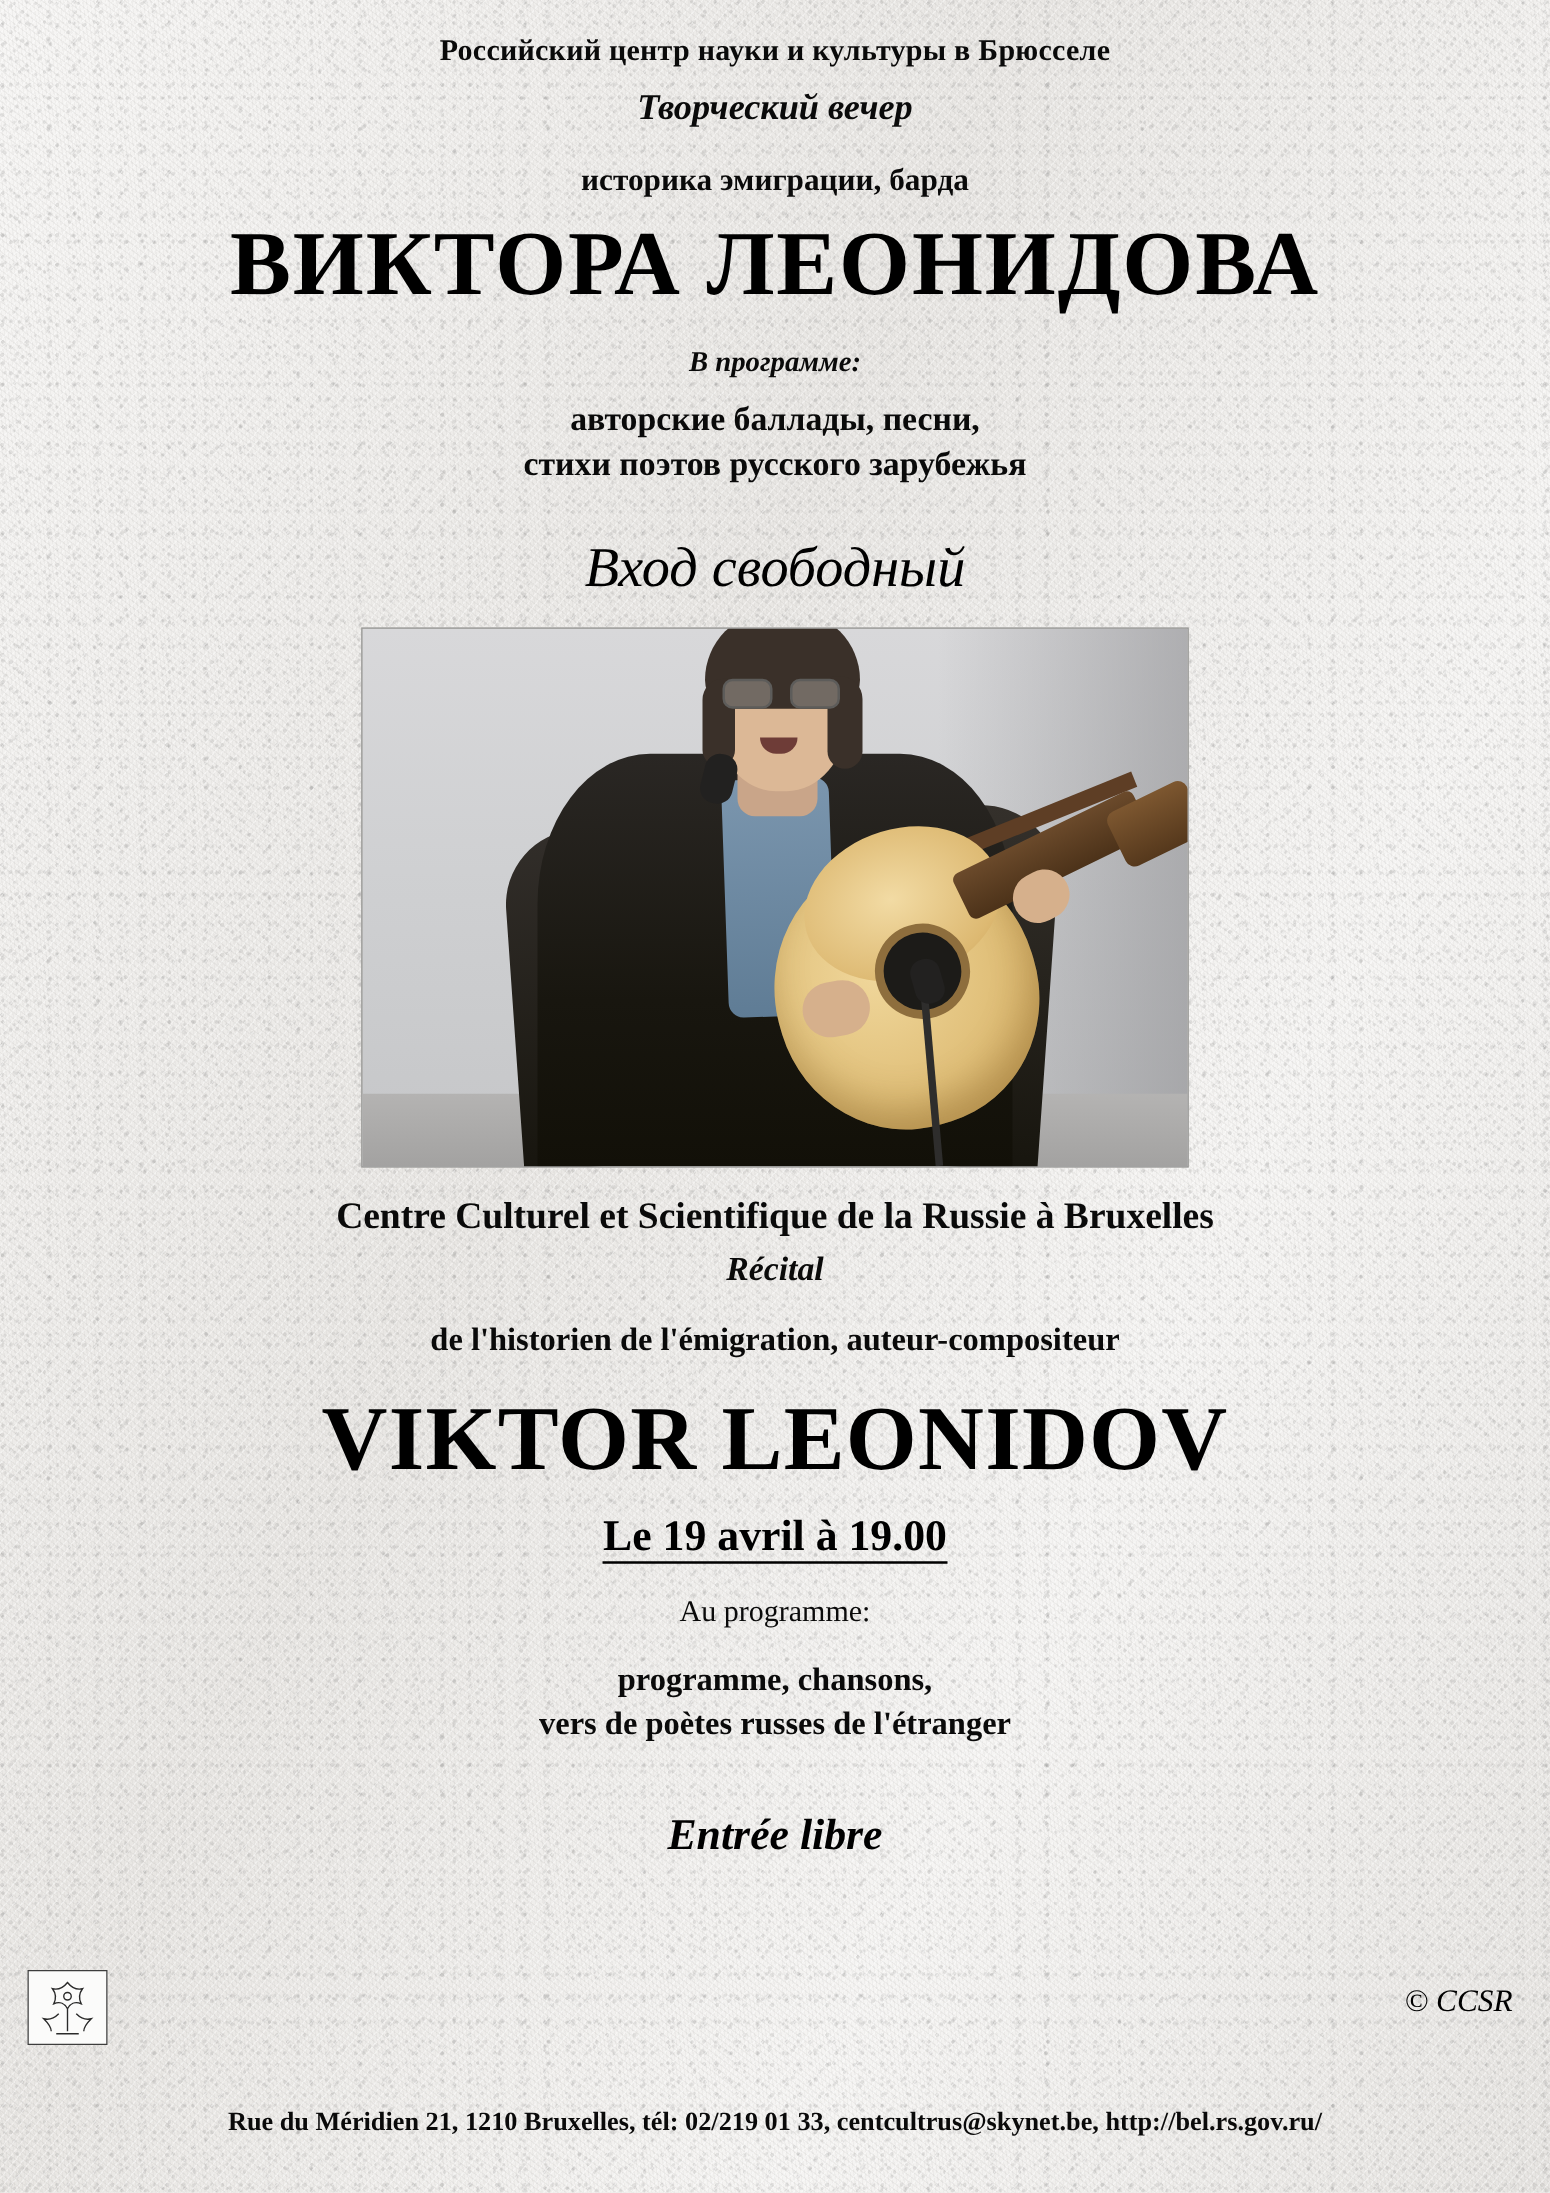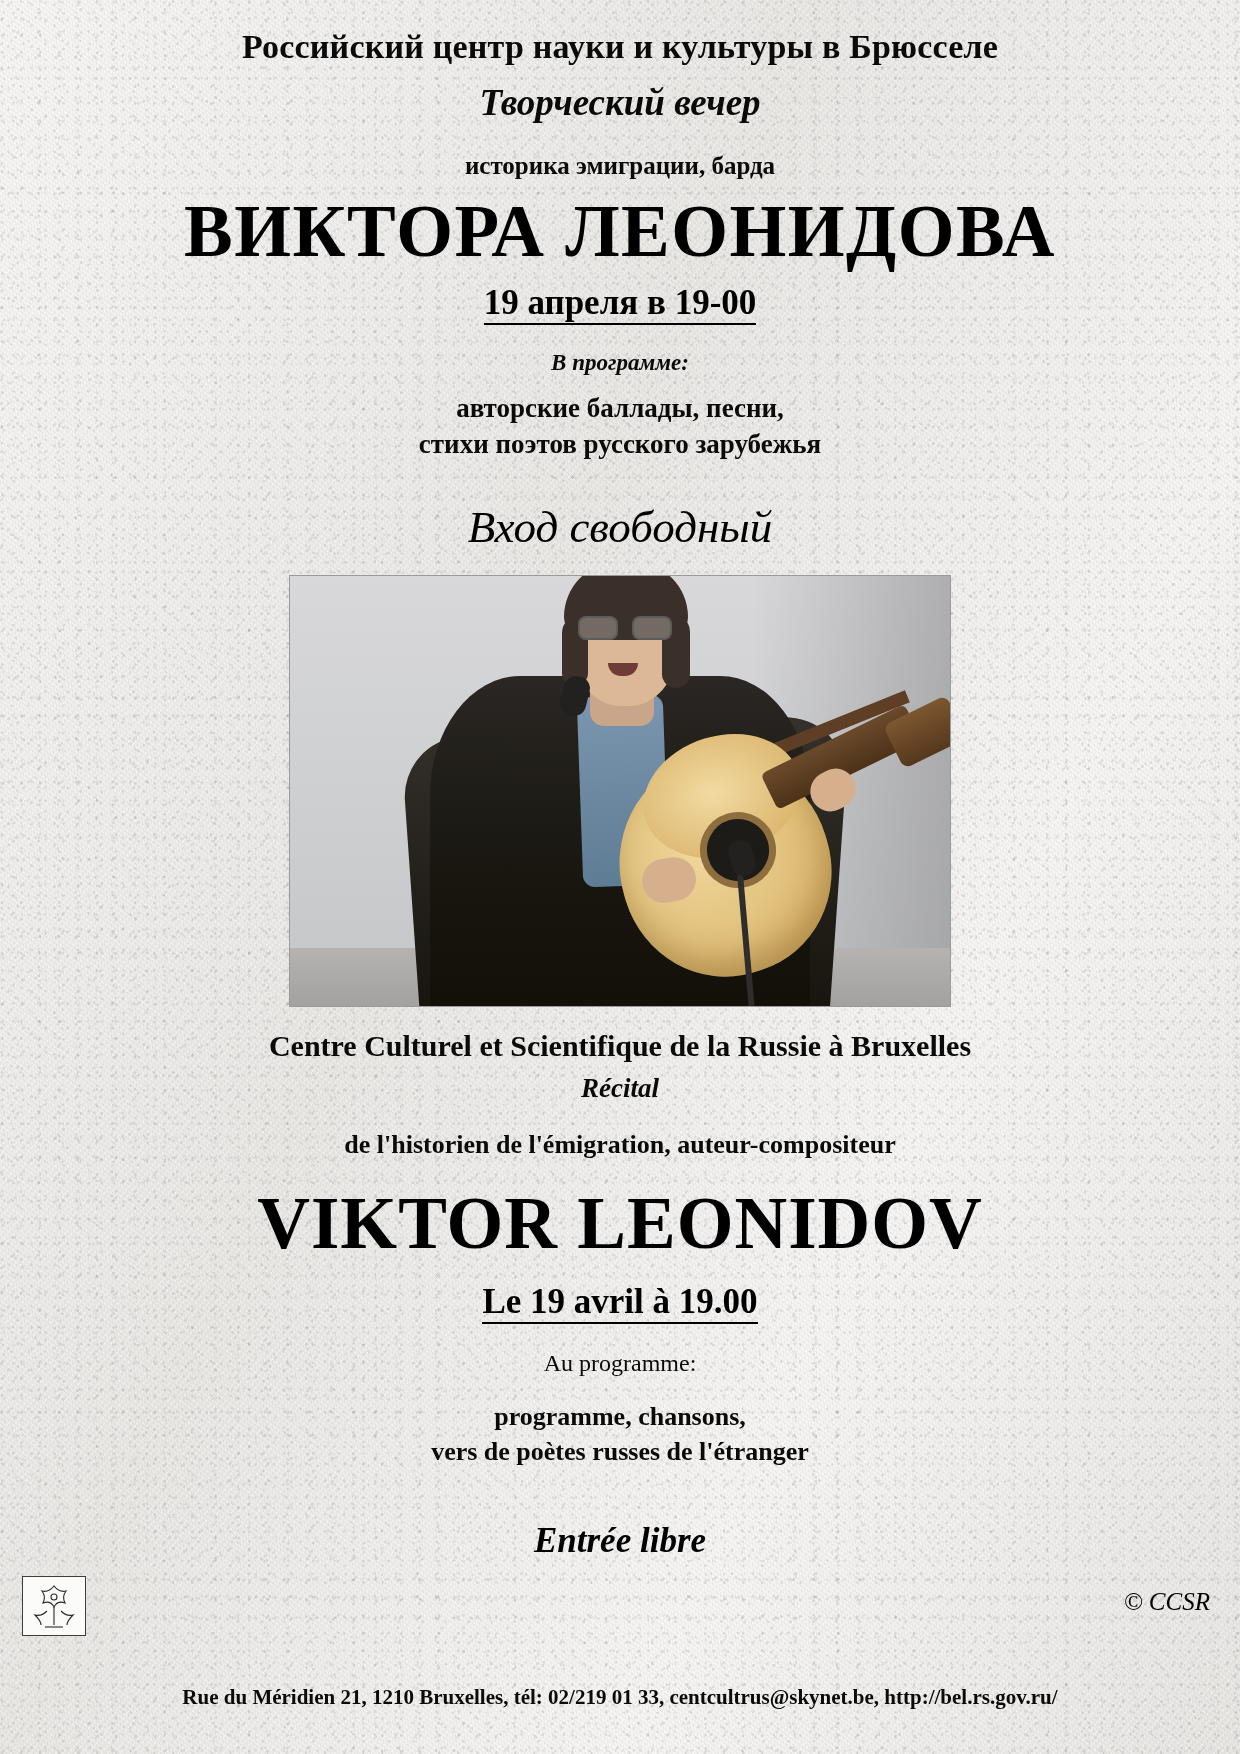--- a/index.html
+++ b/index.html
@@ -45,28 +45,28 @@
   }
   .content {
     position: relative;
     z-index: 2;
     padding: 22px 60px 0 60px;
     text-align: center;
   }
 
   
   .line-org {
-    font-size: 34px;
+    font-size: 24px;
     font-weight: bold;
     letter-spacing: 0.2px;
     margin: 6px 0 0 0;
     color: #0a0a0a;
   }
   .line-evening {
-    font-size: 37px;
+    font-size: 29px;
     font-weight: bold;
     font-style: italic;
     margin: 15px 0 0 0;
     color: #0a0a0a;
   }
   .line-subtitle {
     font-size: 25px;
     font-weight: bold;
     margin: 28px 0 0 0;
     color: #0a0a0a;
@@ -369,21 +369,20 @@
 <body>
 
 <div class="poster">
 
   <div class="content">
 
     <div class="line-org">Российский центр науки и культуры в Брюсселе</div>
     <div class="line-evening">Творческий вечер</div>
     <div class="line-subtitle">историка эмиграции, барда</div>
     <div class="name-ru">ВИКТОРА ЛЕОНИДОВА</div>
-    <div class="date-ru"><span>19 апреля в 19-00</span></div>
     <div class="prog-label-ru">В программе:</div>
     <div class="prog-body-ru">
       <div>авторские баллады,  песни,</div>
       <div>стихи поэтов русского зарубежья</div>
     </div>
     <div class="free-ru">Вход свободный</div>
 
     <div class="photo-wrap">
       <div class="photo">
         <div class="ph-wall-shadow"></div>

